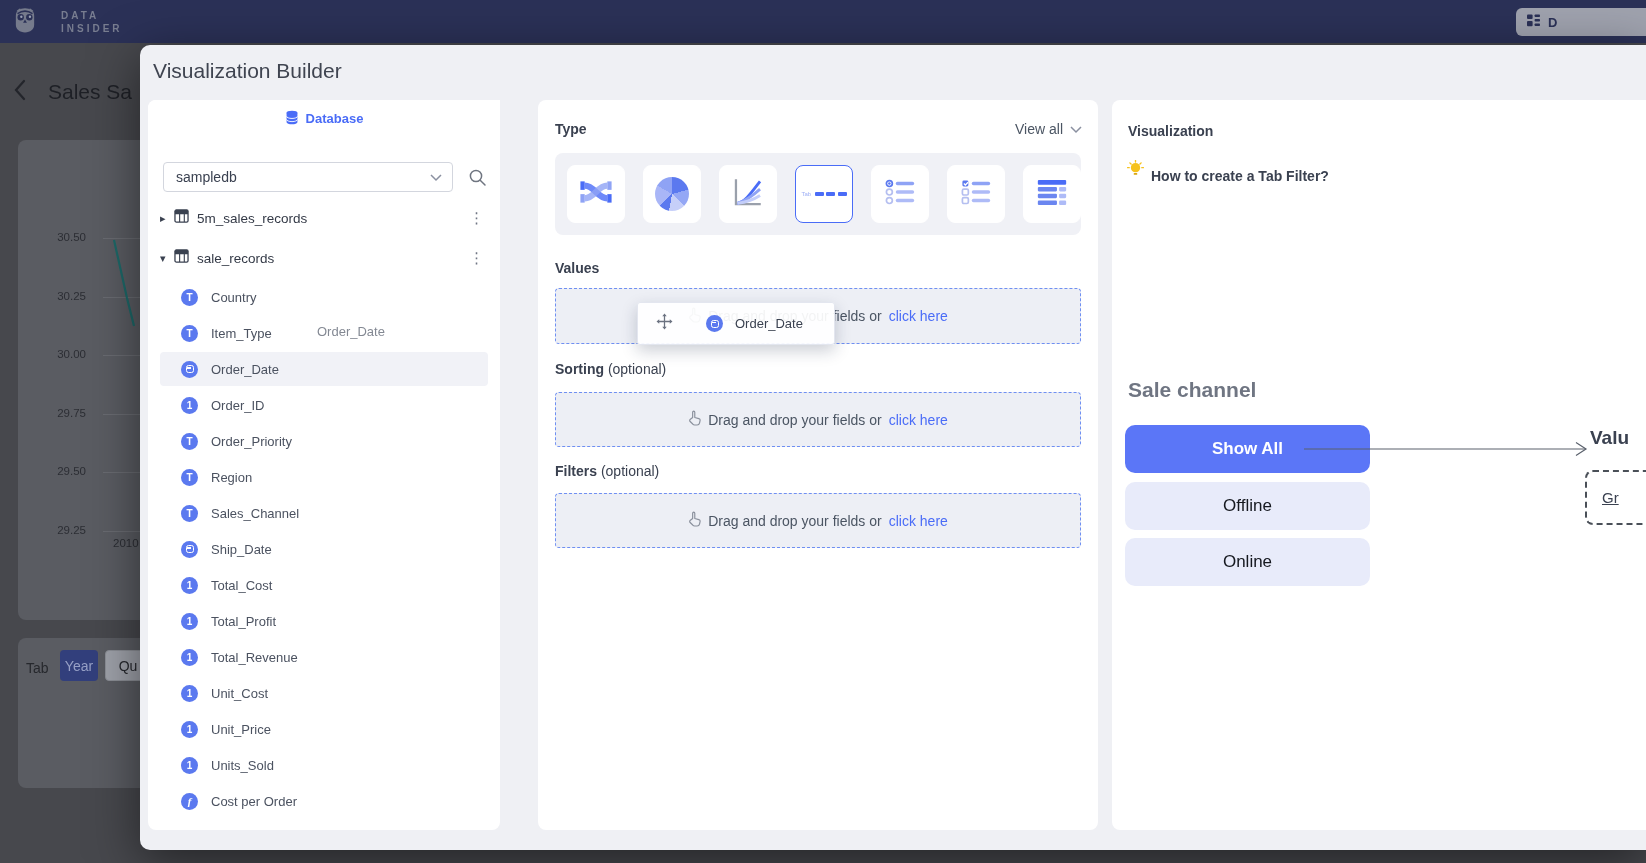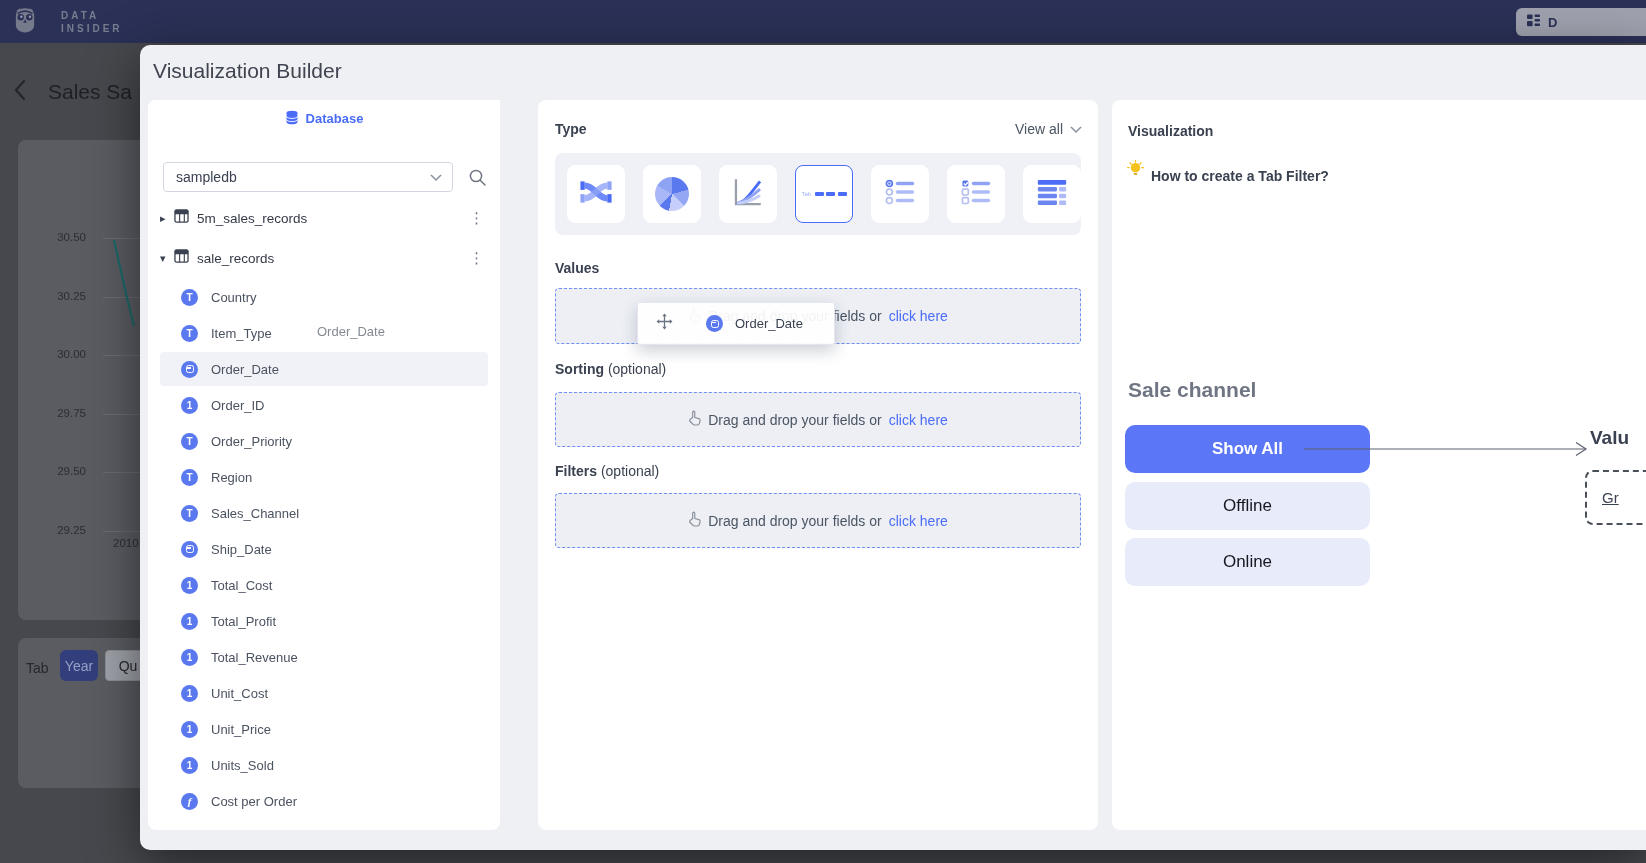--- a/index.html
+++ b/index.html
@@ -17,21 +17,21 @@
   .bg-title-row { position:absolute; left:10px; top:78px; display:flex; align-items:center; gap:16px; }
   .bg-title { color:#1e2026; font-size:21px; }
   .bg-chart-card { position:absolute; left:18px; top:140px; width:1090px; height:480px; background:#5a5c62; border-radius:8px; }
   .gridline { position:absolute; left:85px; right:10px; height:1px; background:#696b71; }
   .ytick { position:absolute; left:10px; width:58px; text-align:right; color:#2c2e34; font-size:11.5px; }
   .xtick { position:absolute; color:#2c2e34; font-size:11.5px; }
   .bg-bottom-card { position:absolute; left:18px; top:638px; width:1090px; height:150px; background:#5a5c62; border-radius:8px; }
   .bg-tab-label { position:absolute; left:8px; top:22px; color:#26282d; font-size:14px; }
   .bg-btn { position:absolute; top:12px; height:31px; border-radius:4px; font-size:14px;
             display:flex; align-items:center; justify-content:center; }
-  .bg-btn.sel { background:#323f7c; color:#97a0c6;border-radius:6px; }
+  .bg-btn.sel { background:#323f7c; color:#97a0c6; }
   .bg-btn.plain { background:#9ea1a9; color:#26282d; border:1px solid #8b8e95;text-align:right; }
 
   
   .modal { position:absolute; left:140px; top:45px; width:1506px; height:805px; background:#eff0f4;
            border-radius:10px 0 0 10px; box-shadow:0 12px 50px rgba(0,0,0,.5); }
   .modal-title { position:absolute; left:13px; top:14px; font-size:21px; color:#3f4450; }
   .panel { position:absolute; top:55px; height:730px; background:#fff; border-radius:8px; }
   .panel-left   { left:8px;   width:352px;padding-left:34px; }
   .panel-center { left:398px; width:560px; }
   .panel-right  { left:972px; width:534px; border-radius:8px 0 0 8px; }

